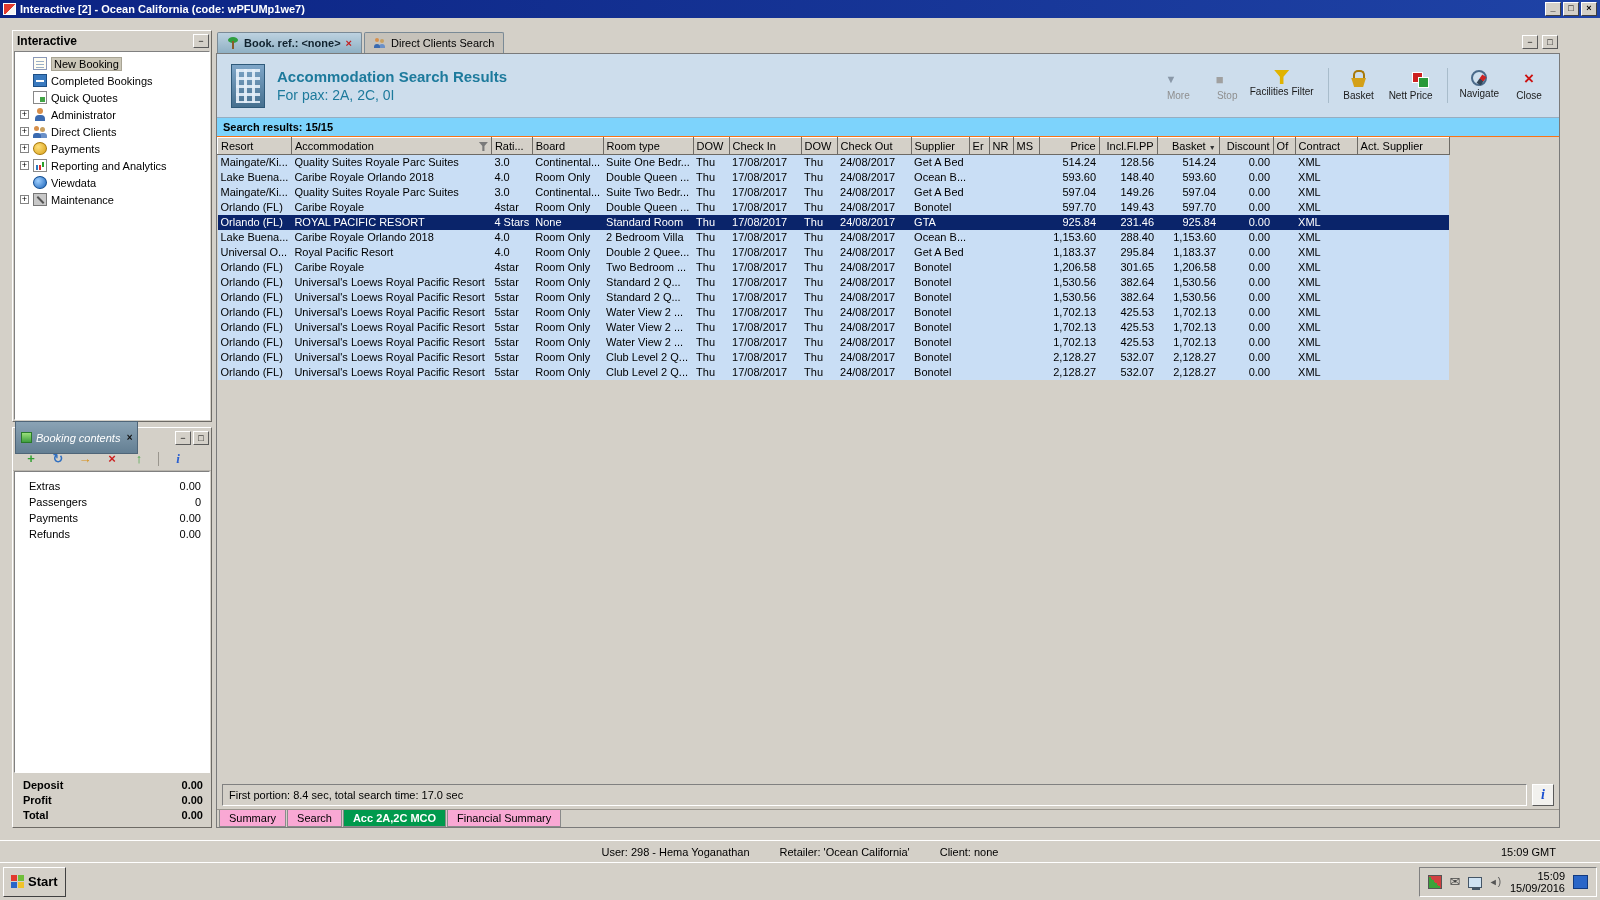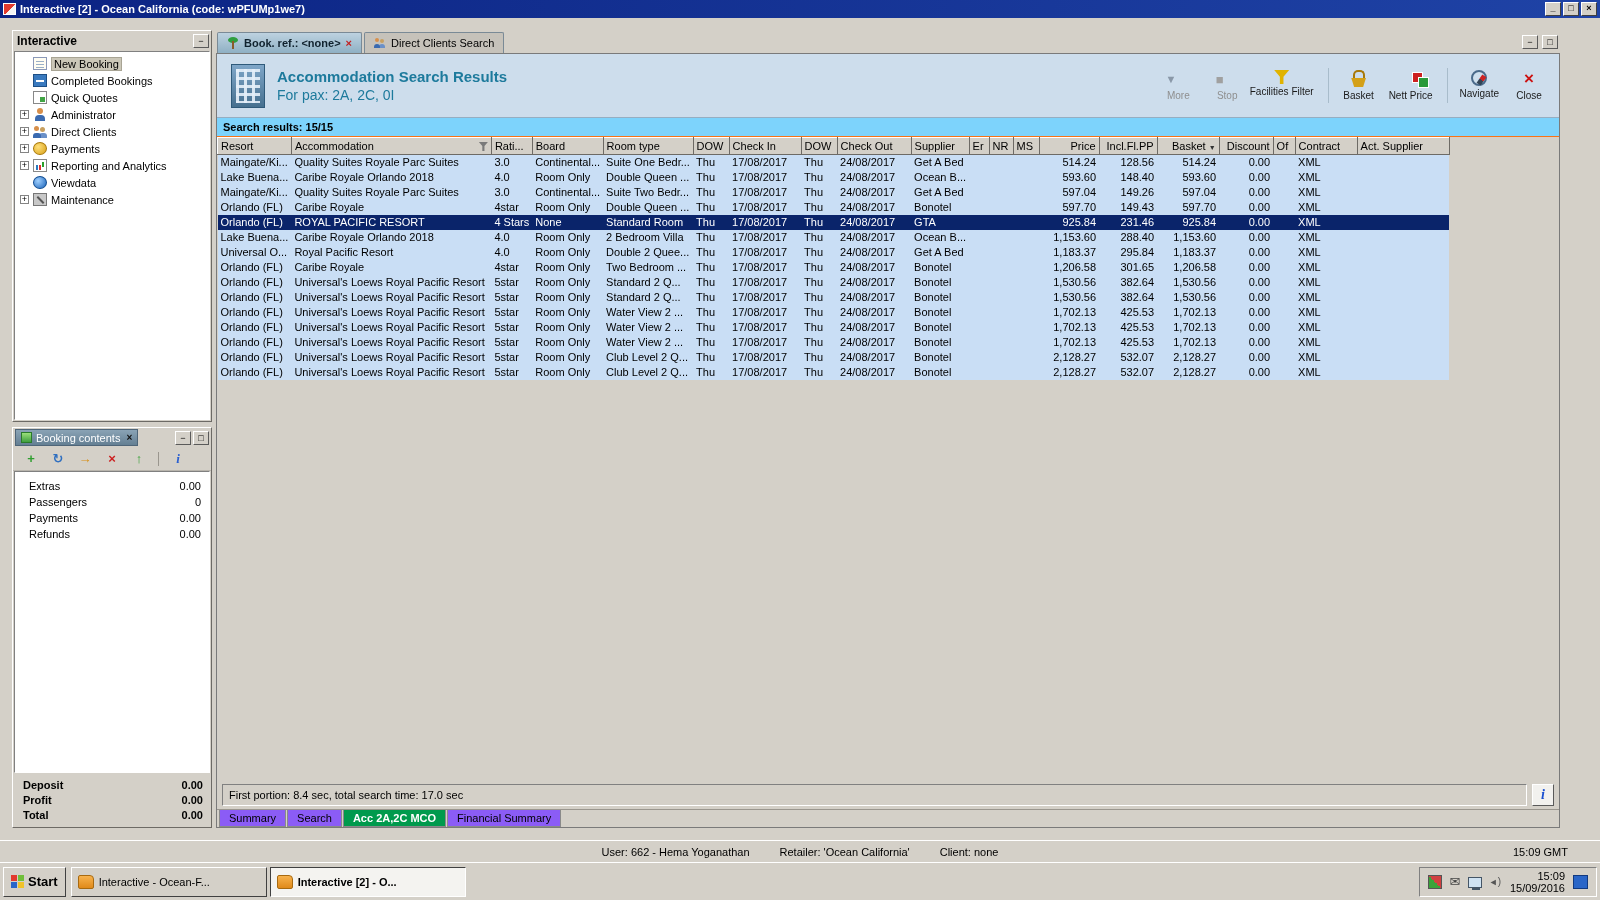--- a/index.html
+++ b/index.html
@@ -46,21 +46,21 @@
   .ic-payment { border-radius:50%; background:radial-gradient(circle at 35% 35%,#ffe07a,#d8a018); border:1px solid #a87808; }
   .ic-chart { background:#fff; border:1px solid #888; }
   .ic-chart::after { content:''; position:absolute; left:2px; bottom:1px; width:2px; height:5px; background:#2a7ac0; box-shadow:3px 0 0 #e03030, 6px -3px 0 #2aa02a; }
   .ic-globe { border-radius:50%; background:radial-gradient(circle at 35% 35%,#9fd0ff,#1a62b8); border:1px solid #0d4a90; }
   .ic-tools { background:#c8c8c8; border:1px solid #777; }
   .ic-tools::after { content:''; position:absolute; left:2px; top:5px; width:9px; height:2px; background:#555; transform:rotate(45deg); }
 
   
   .bpanel { flex:1; min-height:0; }
   .bpanel-head { height:19px; display:flex; align-items:center; padding:1px 2px; flex:none; }
-  .bp-tab { display:flex; align-items:center; gap:4px; height:17px; padding:0 5px; background:linear-gradient(#8aa3b5,#647f93); color:#fff; font-size:11px; border:1px solid #4f6578; }
+  .bp-tab { display:flex; align-items:center; gap:4px; height:33px; padding:0 5px; background:linear-gradient(#8aa3b5,#647f93); color:#fff; font-size:11px; border:1px solid #4f6578;font-style:italic; }
   .bp-ico { width:11px; height:11px; background:linear-gradient(#9adf7a,#3f9f3f); border:1px solid #2a7a2a; flex:none; }
   .bp-close { color:#101010; font-weight:bold; font-size:10px; margin-left:2px; }
   .bp-toolbar { height:24px; display:flex; align-items:center; gap:11px; padding-left:10px; flex:none; border-bottom:1px solid #b8b4ac; }
   .bpt-ico { font-size:13px; font-weight:bold; width:16px; text-align:center; cursor:default; }
   .bpt-sep { width:1px; height:14px; background:#9a968e; }
   .bp-list { flex:1; background:#fff; border:1px solid; border-color:#808080 #fff #fff #808080; margin:0 1px; padding-top:6px; overflow:hidden; }
   .bc-row { height:16px; display:flex; align-items:center; padding:0 8px 0 14px; }
   .bc-label { flex:1; }
   .bc-value { text-align:right; }
   .bp-totals { flex:none; padding:4px 8px 5px 10px; }
@@ -118,27 +118,27 @@
   .grid td.r { text-align:right; }
   .grid tr.sel td { background:#0a246a; color:#fff; }
   .hfilter { position:absolute; right:3px; top:4px; width:9px; height:9px; background:#7a7a7a; clip-path:polygon(0 0,100% 0,62% 45%,62% 100%,38% 100%,38% 45%); }
   .hsort { font-size:7px; color:#333; margin-left:3px; }
 
   .page-status { height:29px; display:flex; align-items:center; gap:5px; padding:3px 5px; flex:none; }
   .ps-field { flex:1; height:22px; border:1px solid; border-color:#808080 #fff #fff #808080; display:flex; align-items:center; padding:0 6px; }
   .info-btn { width:22px; height:22px; background:#f2f1ee; border:1px solid; border-color:#fff #5a5a5a #5a5a5a #fff; color:#1a4fd0; font-weight:bold; font-style:italic; font-family:"Liberation Serif","DejaVu Serif",serif; font-size:14px; text-align:center; line-height:20px; flex:none; }
 
   .btabs { height:18px; display:flex; align-items:stretch; padding-left:2px; border-top:1px solid #9a968e; flex:none; }
-  .btab { display:flex; align-items:center; padding:0 9px; border:1px solid #8a8a8a; border-top:none; background:#8b5cf6; margin-right:1px; white-space:nowrap; }
+  .btab { display:flex; align-items:center; padding:0 9px; border:1px solid #8a8a8a; border-top:none; background:#f9a8d4; margin-right:1px; white-space:nowrap; }
   .btab.green { background:#009a4d; color:#fff; font-weight:bold; }
 
   
   .statusbar { height:22px; flex:none; position:relative; display:flex; align-items:center; border-top:1px solid #fff; background:#d4d0c8; }
   .sb-center { position:absolute; left:50%; transform:translateX(-50%); display:flex; gap:30px; white-space:nowrap; }
-  .sb-time { position:absolute; right:32px; }
+  .sb-time { position:absolute; right:44px; }
 
   
   .taskbar { height:38px; flex:none; background:#d4d0c8; border-top:1px solid #fff; display:flex; align-items:center; padding:0 3px; gap:5px; }
   .start-btn { height:30px; display:flex; align-items:center; gap:4px; padding:0 7px; background:#d4d0c8; border:1px solid; border-color:#fff #404040 #404040 #fff; font-weight:bold; font-size:13px; flex:none;text-align:center; }
   .start-flag { display:inline-grid; grid-template-columns:6px 6px; grid-template-rows:6px 6px; gap:1px; }
   .start-flag i:nth-child(1){ background:#e23a2e; } .start-flag i:nth-child(2){ background:#6fbf3a; }
   .start-flag i:nth-child(3){ background:#2a66c8; } .start-flag i:nth-child(4){ background:#f0c22a; }
   .taskbtns { display:flex; gap:3px; }
   .taskbtn { width:196px; height:30px; display:flex; align-items:center; gap:5px; padding:0 6px; background:#d4d0c8; border:1px solid; border-color:#fff #404040 #404040 #fff; white-space:nowrap; overflow:hidden; }
   .taskbtn.active { background:#f4f3f0; border-color:#404040 #fff #fff #404040; font-weight:bold; }
@@ -743,47 +743,37 @@
             <div class="btab">Search</div>
             <div class="btab green">Acc 2A,2C MCO</div>
             <div class="btab">Financial Summary</div>
           </div>
       </div>
     </div>
   </div>
 
   <div class="statusbar">
     <div class="sb-center">
-      <span>User: 662 - Hema Yoganathan</span>
+      <span>User: 298 - Hema Yoganathan</span>
       <span>Retailer: 'Ocean California'</span>
       <span>Client: none</span>
     </div>
     <span class="sb-time">15:09 GMT</span>
   </div>
 
   <div class="taskbar">
     <div class="start-btn">
       <span class="start-flag">
           <i></i>
           <i></i>
           <i></i>
           <i></i>
         </span>
       <span>Start</span>
     </div>
-    <div class="taskbtns">
-        <div class="taskbtn">
-          <span class="task-ico"></span>
-          <span class="task-label">Interactive - Ocean-F...</span>
-        </div>
-        <div class="taskbtn active">
-          <span class="task-ico"></span>
-          <span class="task-label">Interactive [2] - O...</span>
-        </div>
-      </div>
     <div class="tray">
       <span class="tray-icons">
           <span class="tray-ico ti-chart"></span>
           <span class="tray-ico ti-mail"></span>
           <span class="tray-ico ti-display"></span>
           <span class="tray-ico ti-volume"></span>
         </span>
       <div class="clock">
         <div>15:09</div>
         <div>15/09/2016</div>

